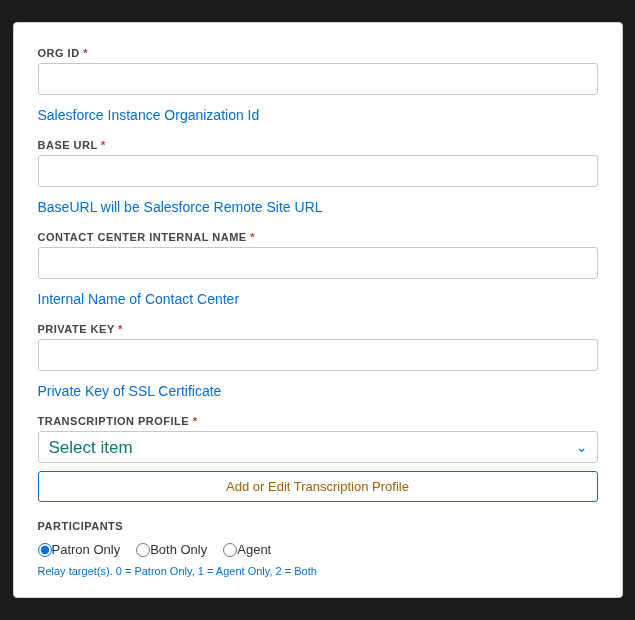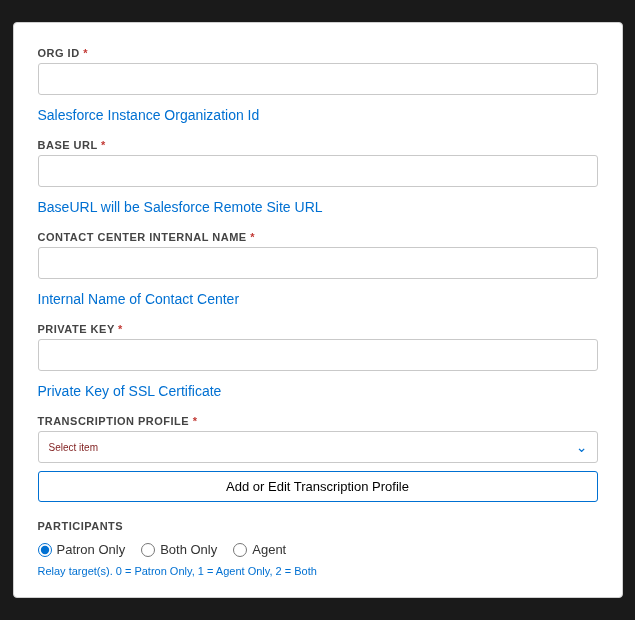--- a/index.html
+++ b/index.html
@@ -64,22 +64,22 @@
     .select-wrapper {
       position: relative;
       width: 100%;
     }
 
     .select-input {
       width: 100%;
       border: 1px solid #c9c9c9;
       border-radius: 3px;
       padding: 6px 32px 6px 10px;
-      font-size: 10px;
-      color: #7f1d1d;
+      font-size: 17px;
+      color: #0f766e;
       background: #fff;
       appearance: none;
       -webkit-appearance: none;
       height: 32px;
       cursor: pointer;
       outline: none;
     }
 
     .select-chevron {
       position: absolute;
@@ -89,21 +89,21 @@
       pointer-events: none;
       color: #0070d2;
       font-size: 14px;
     }
 
     .add-edit-btn {
       width: 100%;
       border: 1px solid #0070d2;
       border-radius: 3px;
       background: #fff;
-      color: #000000;
+      color: #a16207;
       font-size: 13px;
       padding: 7px 12px;
       cursor: pointer;
       margin-top: 8px;
       text-align: center;
     }
 
     .participants-section {
       margin-top: 18px;
     }
@@ -121,21 +121,20 @@
     .radio-group {
       display: flex;
       align-items: center;
       gap: 16px;
       margin-bottom: 8px;
     }
 
     .radio-item {
       display: flex;
       align-items: center;
-      gap: 5px;
       cursor: pointer;
     }
 
     .radio-item input[type="radio"] {
       accent-color: #0070d2;
       width: 14px;
       height: 14px;
       cursor: pointer;
     }
 

